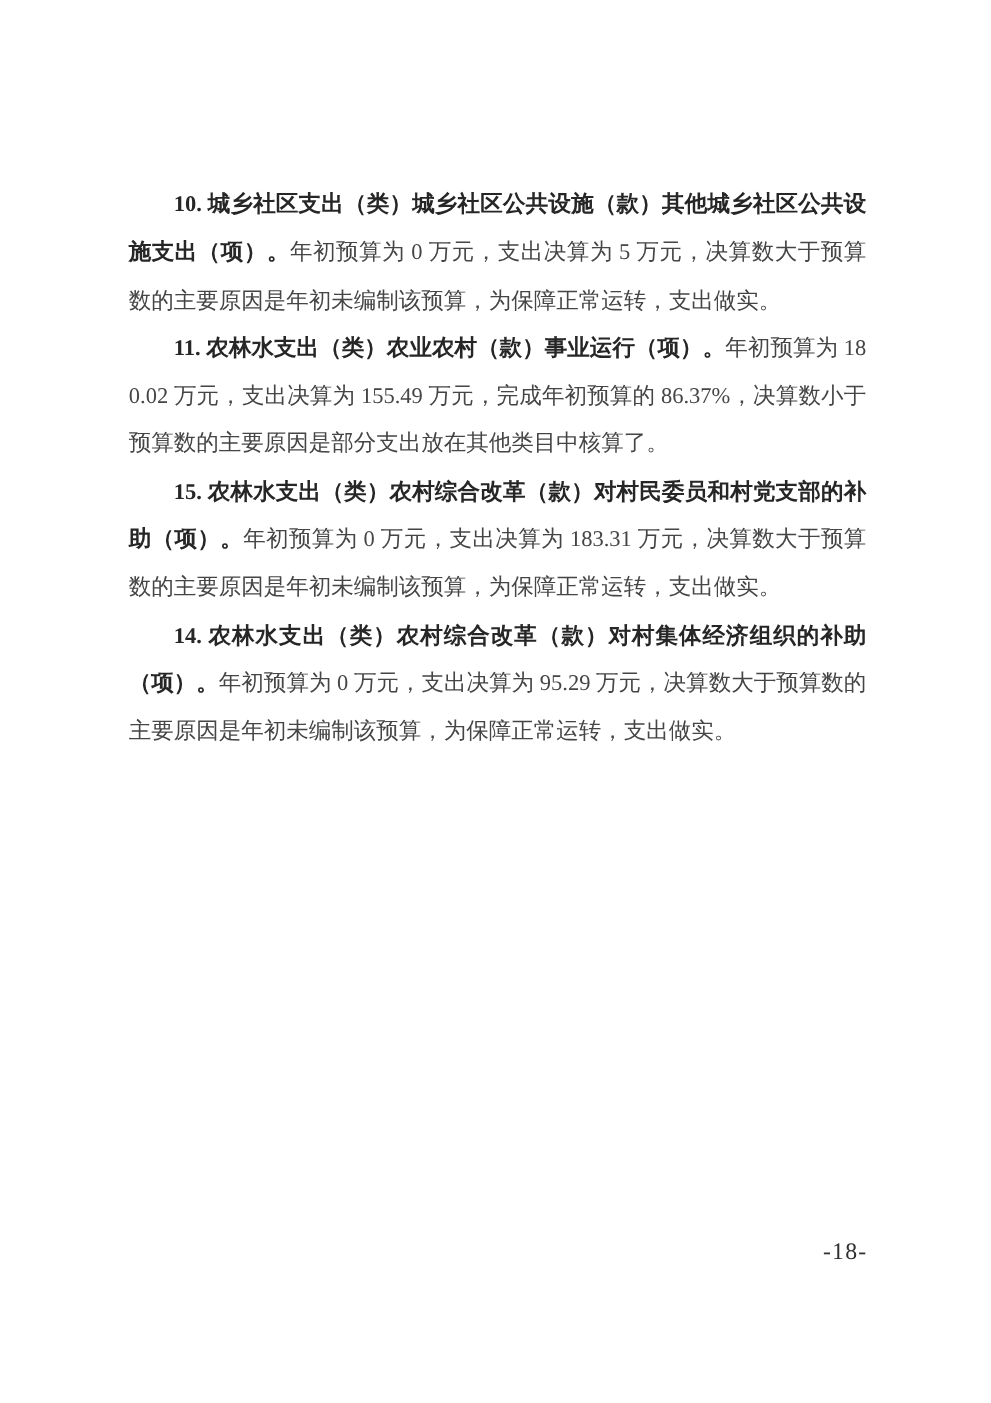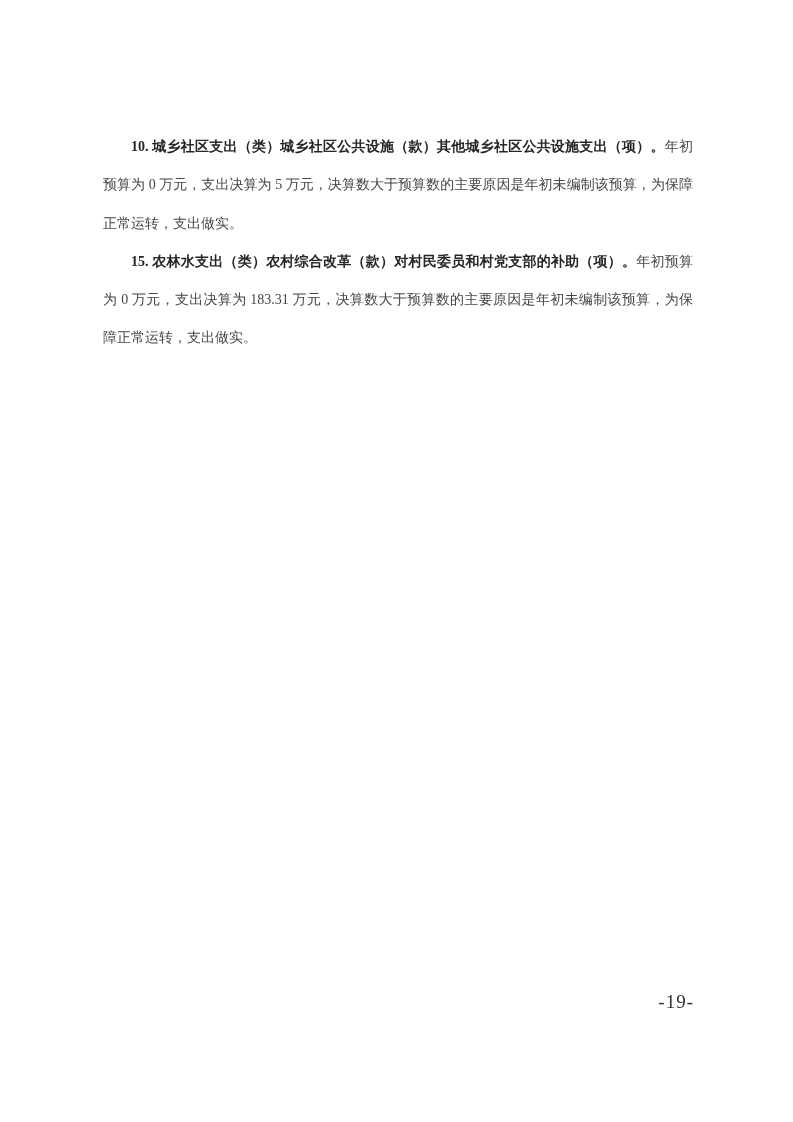--- a/index.html
+++ b/index.html
@@ -17,23 +17,23 @@
   .page {
     position: absolute;
     left: 0; top: 0;
     width: 793px;
     height: 1122px;
     background: #ffffff;
   }
   .content {
     position: absolute;
     left: 103px;
-    top: 128px;
+    top: 144px;
     width: 590px;
-    font-size: 14px;
+    font-size: 18px;
     line-height: 38.3px;
     text-align: justify;
     text-justify: inter-ideograph;
     color: #454545;
     word-break: break-all;
   }
   p.para {
     margin: 0;
     padding: 0;
     text-indent: 2em;
@@ -56,22 +56,24 @@
   }
 </style>
 </head>
 <body>
 
 <div class="page">
   <div class="content">
 
     <p class="para"><span class="head">10. 城乡社区支出（类）城乡社区公共设施（款）其他城乡社区公共设施支出（项）。</span><span class="body-text">年初预算为 0 万元，支出决算为 5 万元，决算数大于预算数的主要原因是年初未编制该预算，为保障正常运转，支出做实。</span></p>
 
+    <p class="para"><span class="head">11. 农林水支出（类）农业农村（款）事业运行（项）。</span><span class="body-text">年初预算为 180.02 万元，支出决算为 155.49 万元，完成年初预算的 86.37%，决算数小于预算数的主要原因是部分支出放在其他类目中核算了。</span></p>
 
 
     <p class="para"><span class="head">15. 农林水支出（类）农村综合改革（款）对村民委员和村党支部的补助（项）。</span><span class="body-text">年初预算为 0 万元，支出决算为 183.31 万元，决算数大于预算数的主要原因是年初未编制该预算，为保障正常运转，支出做实。</span></p>
 
+    <p class="para"><span class="head">14. 农林水支出（类）农村综合改革（款）对村集体经济组织的补助（项）。</span><span class="body-text">年初预算为 0 万元，支出决算为 95.29 万元，决算数大于预算数的主要原因是年初未编制该预算，为保障正常运转，支出做实。</span></p>
 
 
   </div>
 
-  <div class="page-number">-19-</div>
+  <div class="page-number">-18-</div>
 </div>
 
 </body></html>

